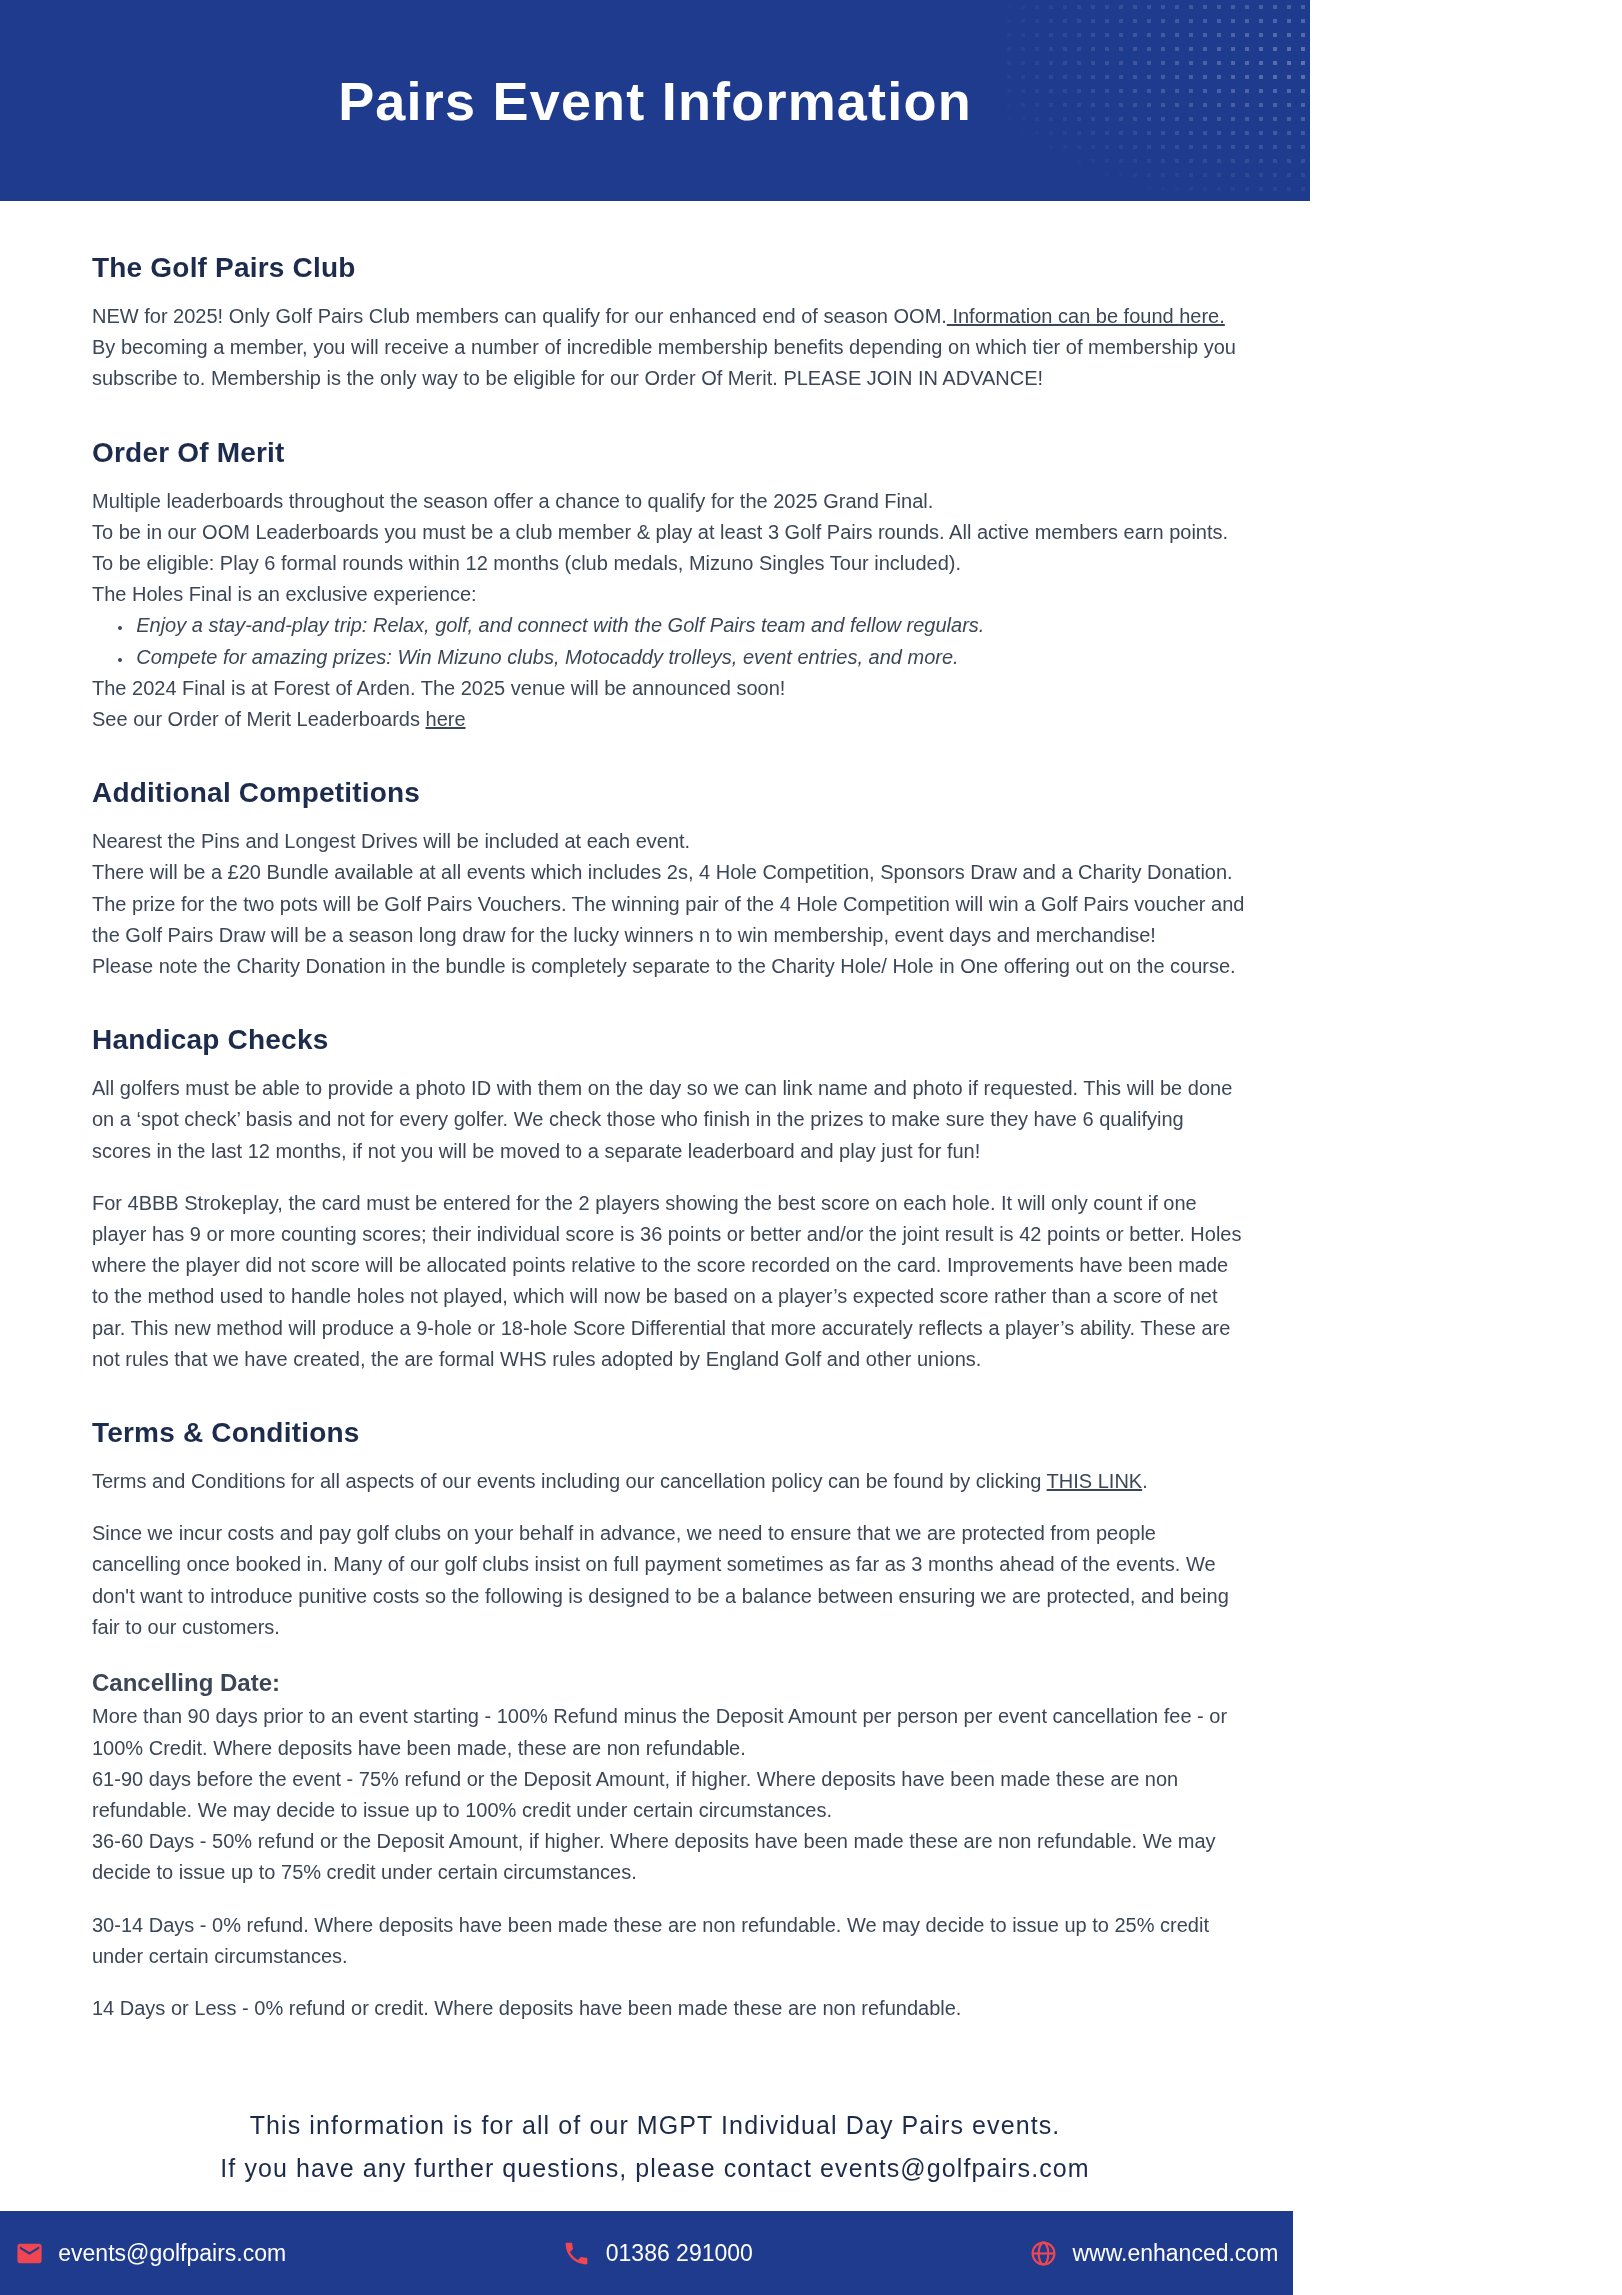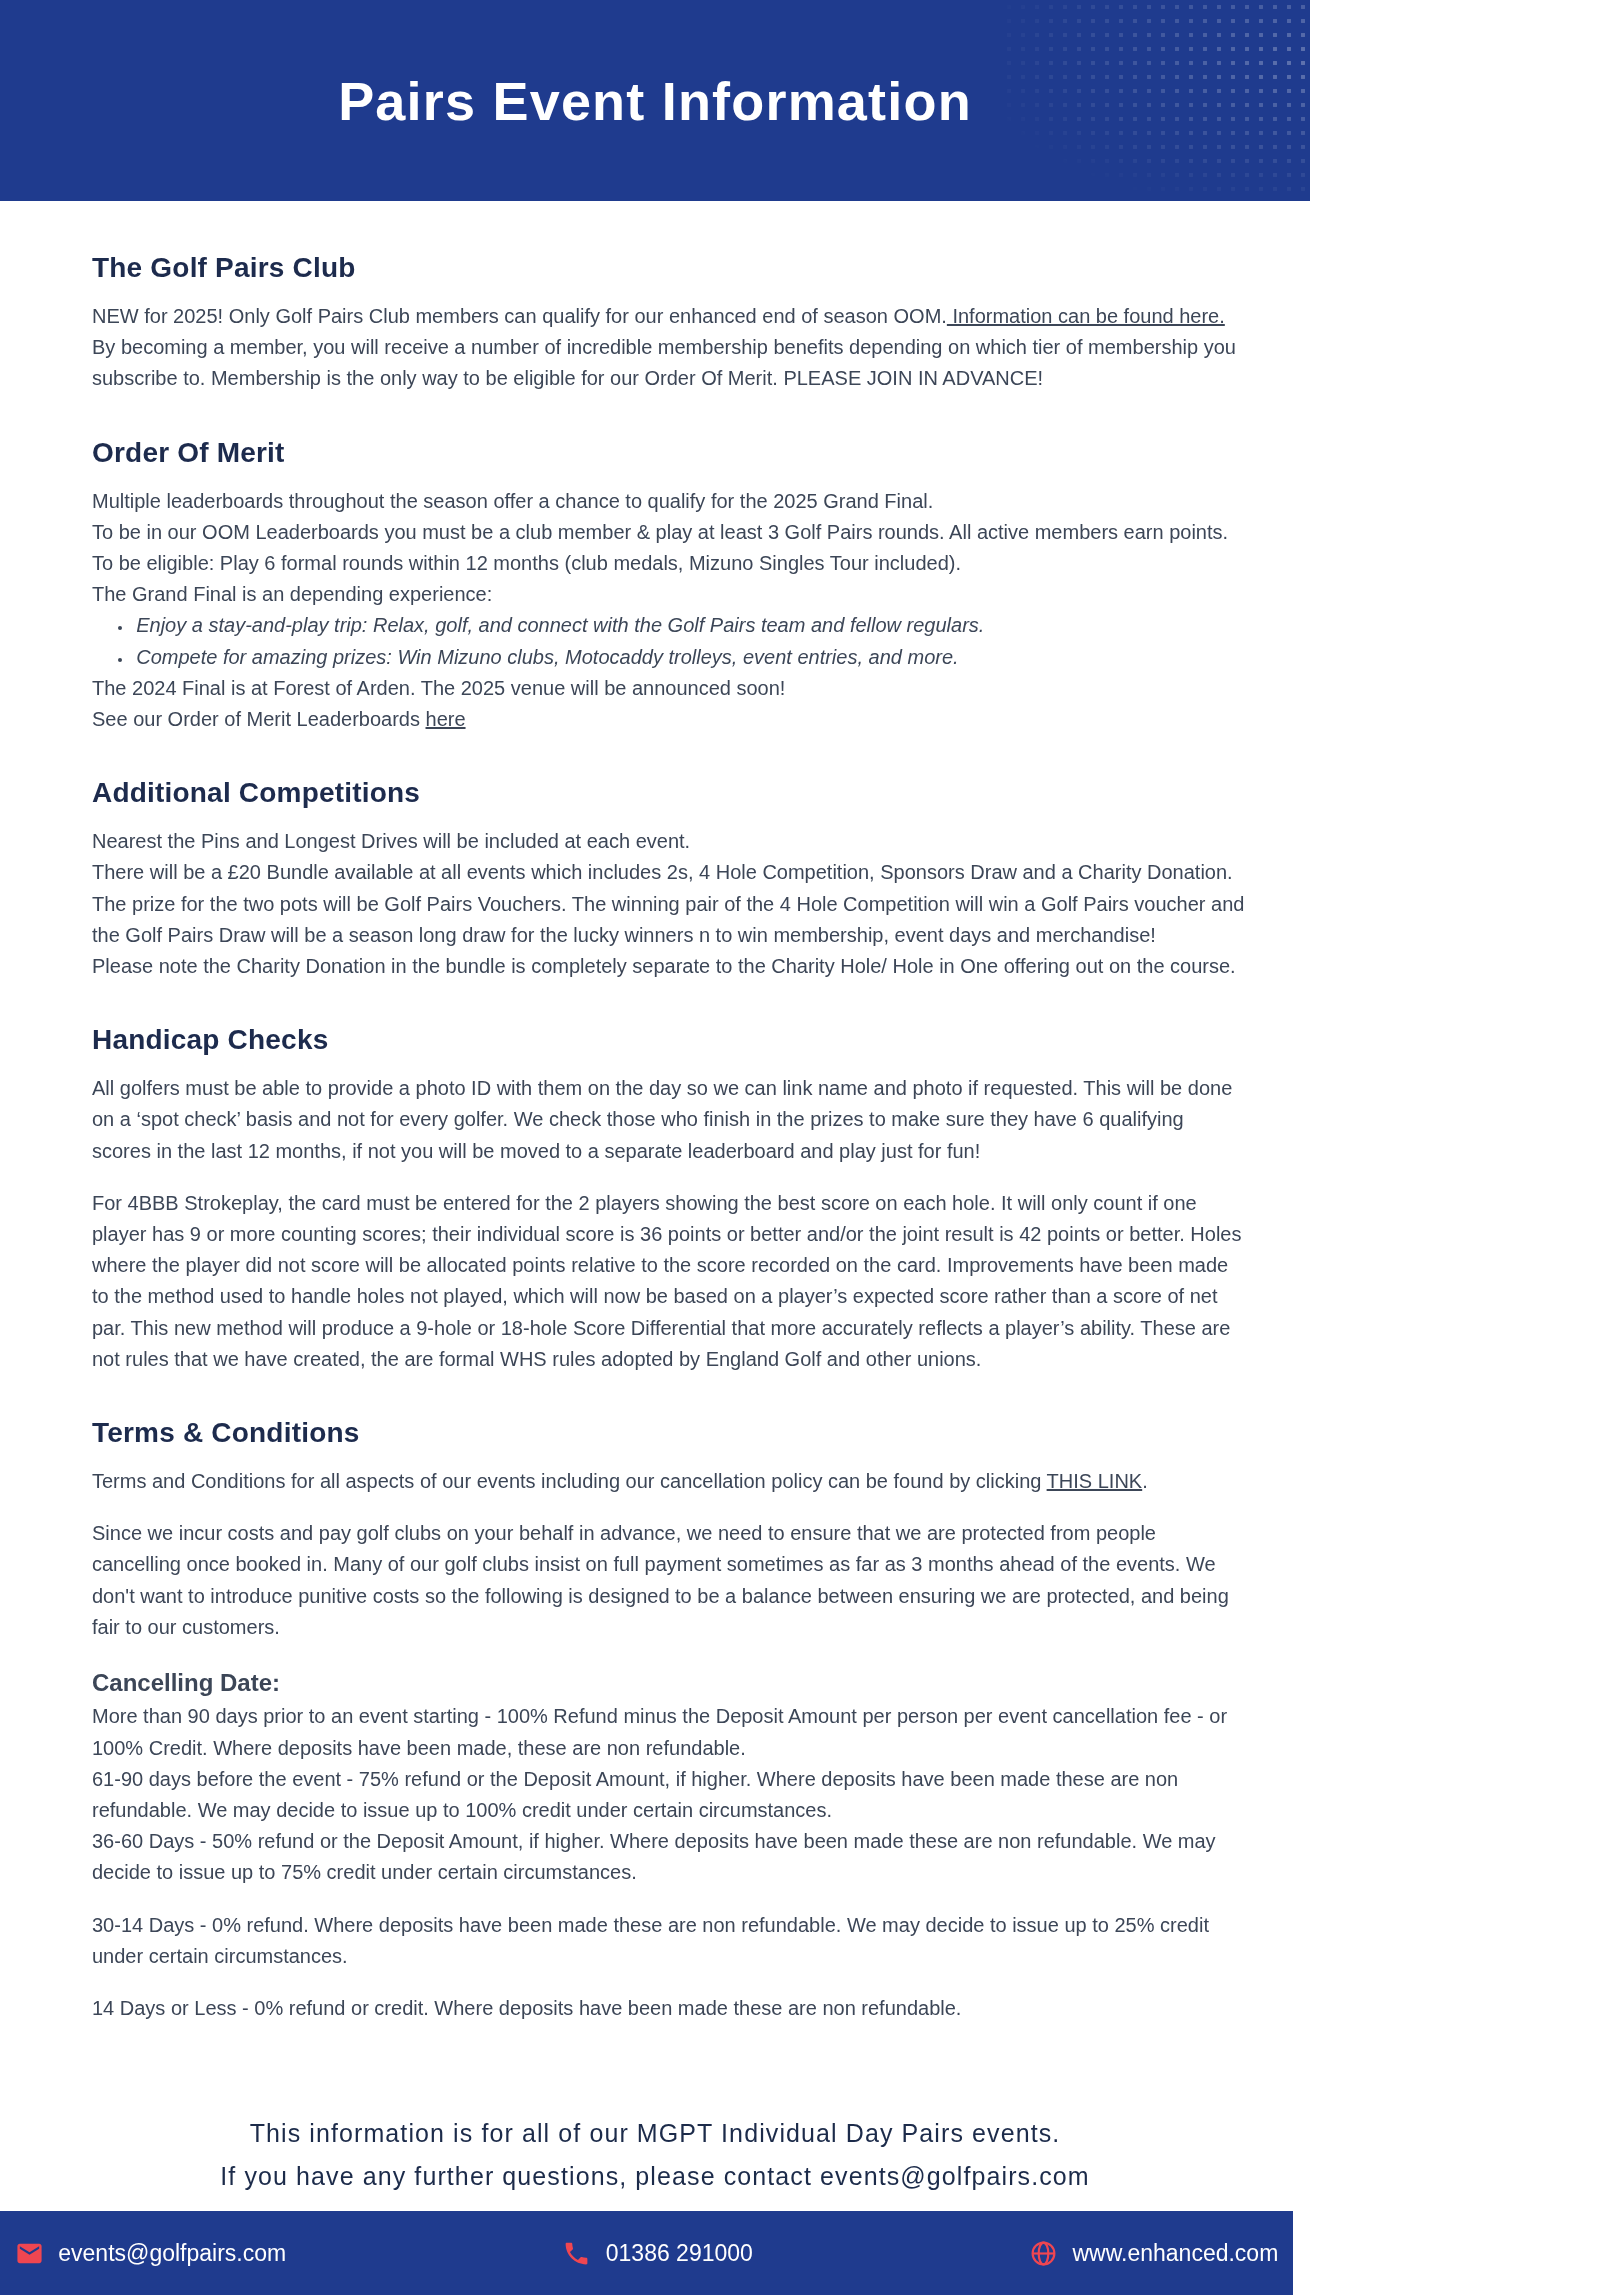--- a/index.html
+++ b/index.html
@@ -23,21 +23,21 @@
   section:first-of-type h2 { margin-top:0; }
   p { margin:0; }
   .gap { margin-top:21px; }
   .bold { font-weight:700; font-size:24px; }
   .link { color:inherit; text-decoration:underline; cursor:pointer; }
   ul.bullets { list-style:disc; margin:0 0 0 41px; }
   ul.bullets li { padding-left:3.2px;font-style:italic; }
   ul.bullets li::marker { font-size:.7em; }
 
   
-  .closing { position:absolute; left:0; right:0; bottom:97px; text-align:center; color:#1c2b4a;
+  .closing { position:absolute; left:0; right:0; bottom:105px; text-align:center; color:#1c2b4a;
     font-size:25px; letter-spacing:1.1px; line-height:1.72; }
 
   
   .footer-bar { position:absolute; left:0; right:17px; bottom:0; height:84px; background:#1f3b8e;
     display:flex; align-items:center; justify-content:center; gap:276px; color:#ffffff; font-size:23px; }
   .contact { display:flex; align-items:center; gap:14.6px; }
   .icon { display:flex; align-items:center; }
   .icon svg { width:29px; height:29px; display:block; }
 </style>
 </head>
@@ -56,21 +56,21 @@
       <h2>The Golf Pairs Club</h2>
       <p><span>NEW for 2025! Only Golf Pairs Club members can qualify for our enhanced end of season OOM.</span><a class="link"> Information can be found here.</a></p>
       <p>By becoming a member, you will receive a number of incredible membership benefits depending on which tier of membership you subscribe to. Membership is the only way to be eligible for our Order Of Merit. PLEASE JOIN IN ADVANCE!</p>
     </section>
 
     <section>
       <h2>Order Of Merit</h2>
       <p>Multiple leaderboards throughout the season offer a chance to qualify for the 2025 Grand Final.</p>
       <p>To be in our OOM Leaderboards you must be a club member &amp; play at least 3 Golf Pairs rounds. All active members earn points.</p>
       <p>To be eligible: Play 6 formal rounds within 12 months (club medals, Mizuno Singles Tour included).</p>
-      <p>The Grand Final is an depending experience:</p>
+      <p>The Holes Final is an exclusive experience:</p>
       <ul class="bullets">
         <li>Enjoy a stay-and-play trip: Relax, golf, and connect with the Golf Pairs team and fellow regulars.</li>
         <li>Compete for amazing prizes: Win Mizuno clubs, Motocaddy trolleys, event entries, and more.</li>
       </ul>
       <p>The 2024 Final is at Forest of Arden. The 2025 venue will be announced soon!</p>
       <p><span>See our Order of Merit Leaderboards </span><a class="link">here</a></p>
     </section>
 
     <section>
       <h2>Additional Competitions</h2>

